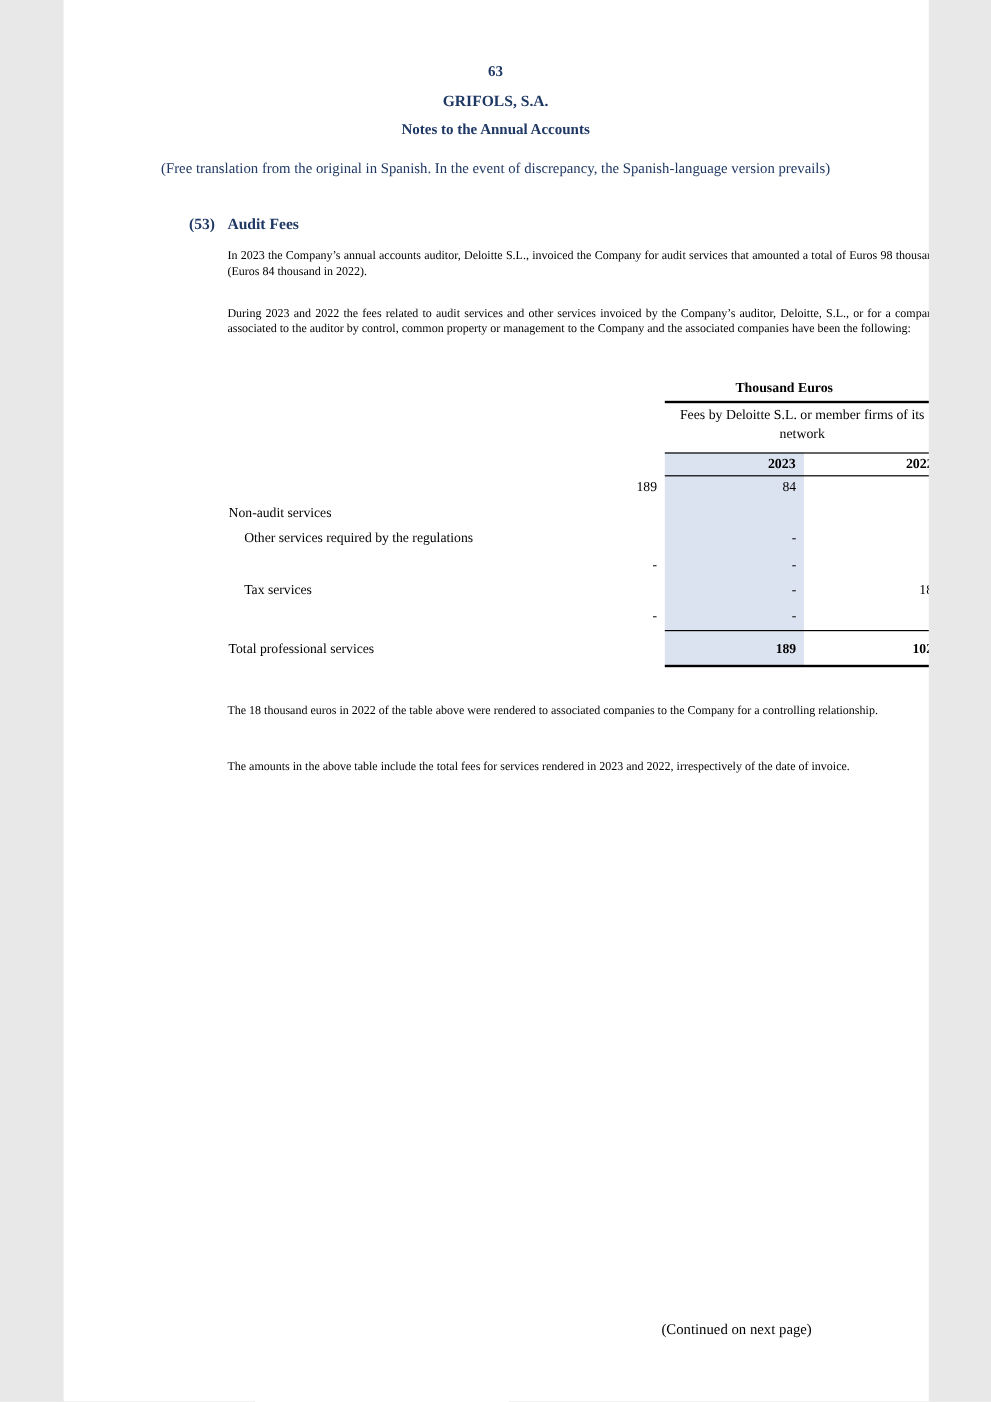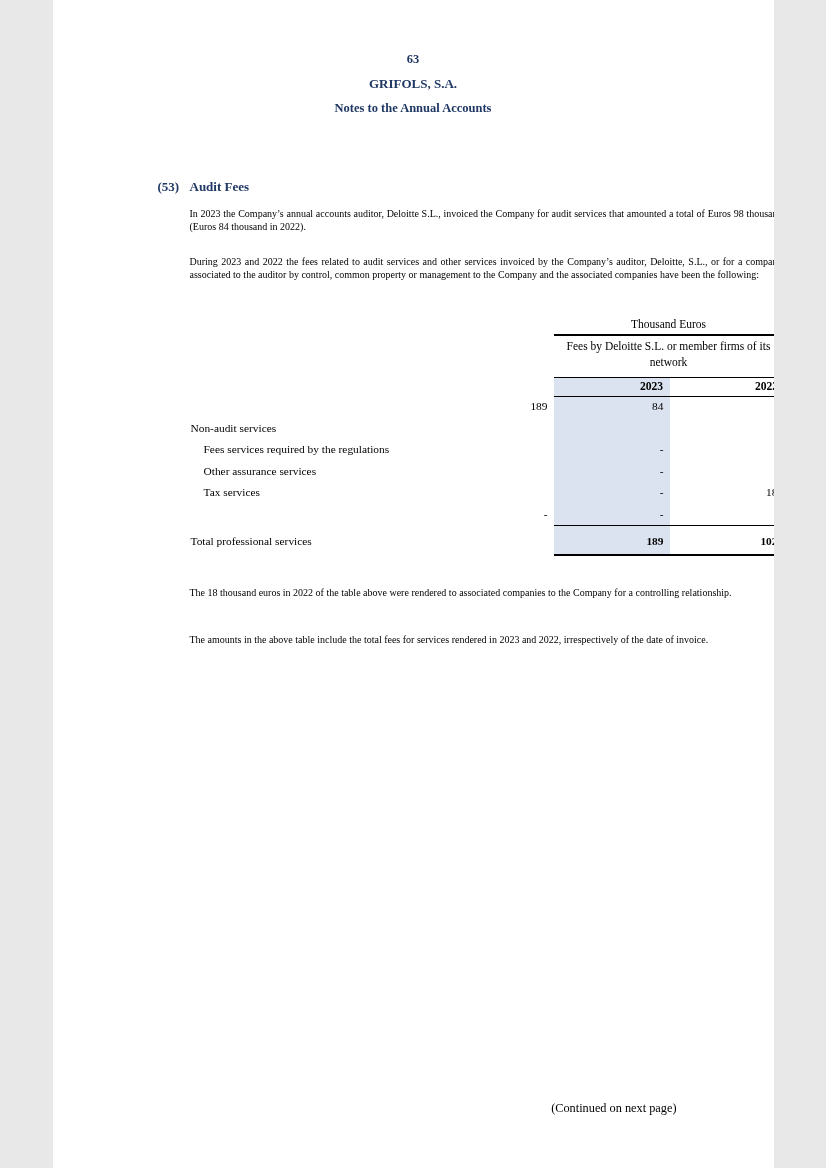--- a/index.html
+++ b/index.html
@@ -43,22 +43,22 @@
     position:absolute; left:138px; top:318px;
     width:593px; height:240px;
     font-size:11.4px;
   }
   .fees-table .abs { position:absolute; }
   .t-blue {
     left:363px; top:59px; width:116px; height:178px;
     background:#dce3f0; z-index:0;
   }
   .t-unit {
-    left:363px; top:0; width:230px; text-align:center;
-    font-weight:normal; font-size:11.5px; z-index:1;
+    left:348px; top:0; width:230px; text-align:center;
+    font-weight:bold; font-size:11.5px; z-index:1;
   }
   .t-group {
     left:363px; top:21px; width:230px; text-align:center;
     font-weight:normal; font-size:11.5px; line-height:1.35; z-index:1;
   }
   .t-group span { display:inline-block; max-width:205px; }
   .t-rule { left:363px; width:230px; border-top:1.6px solid #000; z-index:2; }
   .t-rule-1 { top:16px; border-top-width:2px; }
   .t-rule-2 { top:59px; }
   .t-rule-3 { top:78px; border-top-width:1.4px; }
@@ -88,20 +88,21 @@
   .t-total-row .val { text-align:right; padding-right:6px; font-weight:bold; }
 </style>
 </head>
 <body>
 
 <div class="page">
 
   <div class="center-line page-number navy">63</div>
   <div class="center-line company-name navy">GRIFOLS, S.A.</div>
   <div class="center-line doc-subtitle navy">Notes to the Annual Accounts</div>
+  <div class="center-line translation-note navy">(Free translation from the original in Spanish. In the event of discrepancy, the Spanish-language version prevails)</div>
 
   <div class="section-heading navy">
     <span class="sec-num">(53)</span>
     <span>Audit Fees</span>
   </div>
 
   <div class="para para-1">In 2023 the Company’s annual accounts auditor, Deloitte S.L., invoiced the Company for audit services that amounted a total of Euros 98 thousand (Euros 84 thousand in 2022).</div>
   <div class="para para-2">During 2023 and 2022 the fees related to audit services and other services invoiced by the Company’s auditor, Deloitte, S.L., or for a company associated to the auditor by control, common property or management to the Company and the associated companies have been the following:</div>
 
   <div class="fees-table">
@@ -117,26 +118,25 @@
         <div class="t-row">
           <span class="val">189</span>
           <span class="val">84</span>
         </div>
         <div class="t-row">
           <span class="lbl">Non-audit services</span>
           <span class="val"></span>
           <span class="val"></span>
         </div>
         <div class="t-row">
-          <span class="lbl indent">Fees services required by the regulations</span>
+          <span class="lbl indent">Other services required by the regulations</span>
           <span class="val">-</span>
           <span class="val">-</span>
         </div>
         <div class="t-row">
-          <span class="lbl indent">Other assurance services</span>
           <span class="val">-</span>
           <span class="val">-</span>
         </div>
         <div class="t-row">
           <span class="lbl indent">Tax services</span>
           <span class="val">-</span>
           <span class="val">18</span>
         </div>
         <div class="t-row">
           <span class="val">-</span>

